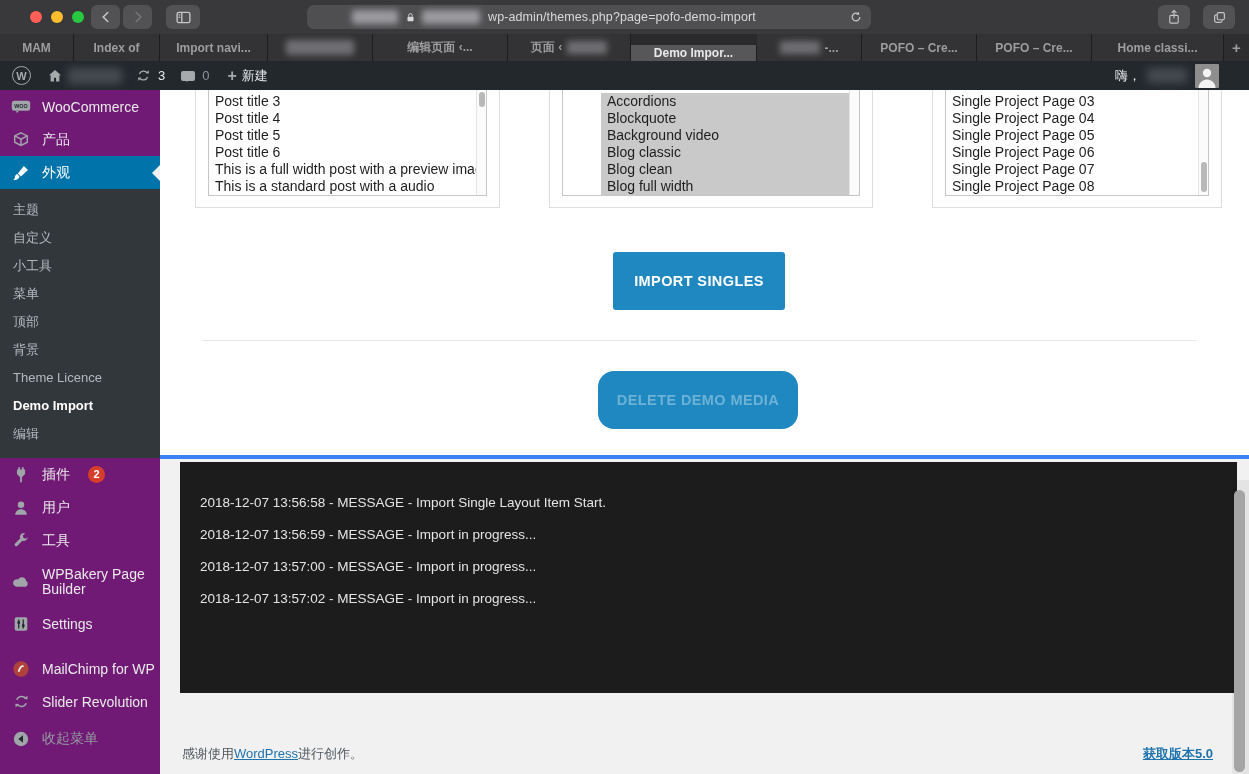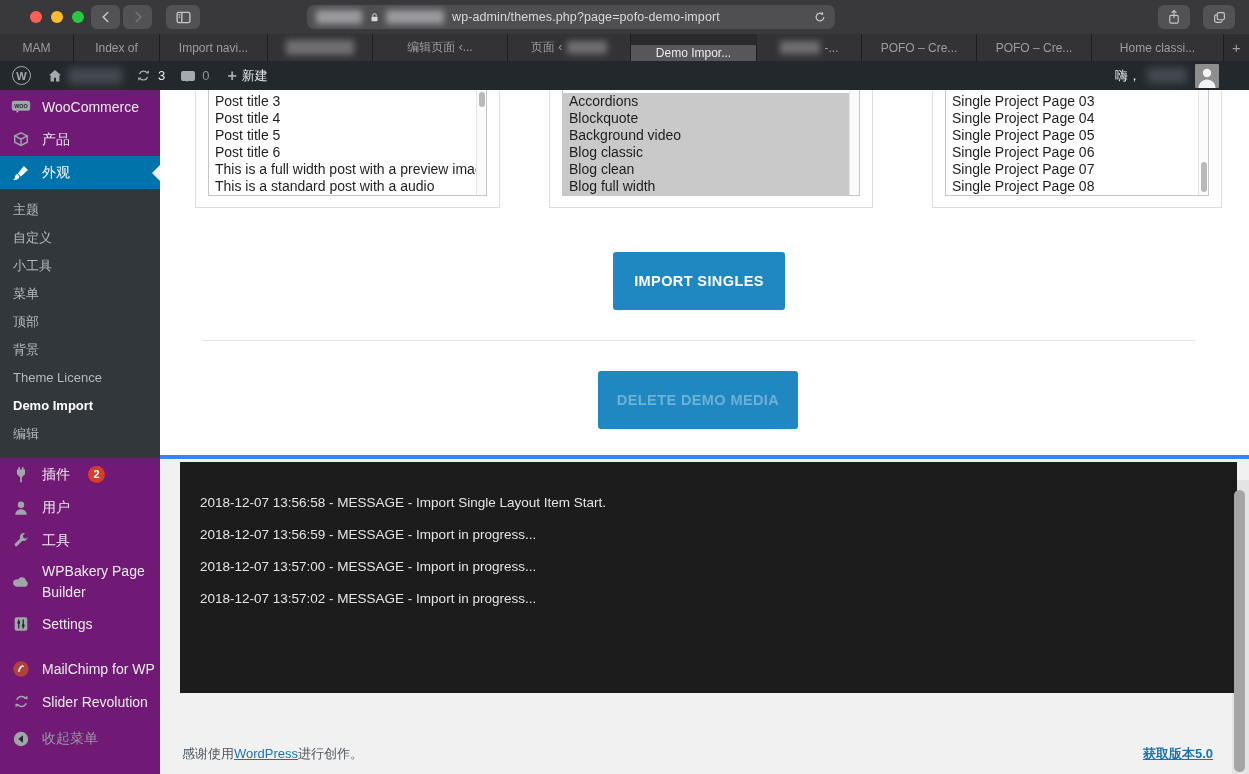--- a/index.html
+++ b/index.html
@@ -10,33 +10,33 @@
   
   .chrome{position:absolute;top:0;left:0;right:0;height:34px;background:#39393b;display:flex;align-items:center;}
   .tl{width:12px;height:12px;border-radius:50%;display:inline-block;}
   .tl.red{background:#ff5f57;margin-left:30px;}
   .tl.yellow{background:#febc2e;margin-left:9px;}
   .tl.green{background:#28c840;margin-left:9px;}
   .nav-btn{height:24px;min-width:29px;background:#525255;border-radius:6px;display:flex;align-items:center;justify-content:center;color:#c6c6c8;margin-left:7px;}
   .nav-btn.fwd{color:#77777a;margin-left:3px;}
   .nav-btn.sbt{margin-left:14px;min-width:34px;}
   .url-bar{position:absolute;left:307px;top:5px;width:528px;height:24px;background:#4f4f52;border-radius:7px;
-           display:flex;align-items:center;color:#d9d9db;font-size:12.5px;}
+           display:flex;align-items:center;color:#d9d9db;font-size:12.5px;padding-left:36px;}
   .url-text{margin-left:8px;letter-spacing:.1px;white-space:nowrap;}
   .reload{margin-left:auto;margin-right:8px;}
   .right-btns{position:absolute;right:14px;top:5px;display:flex;gap:13px;}
   .right-btns .nav-btn{margin-left:0;min-width:32px;}
 
   .blurchip{display:inline-block;background:#909094;border-radius:2px;filter:blur(3px);}
   .url-b1{width:46px;height:14px;margin-left:9px;background:#9b9b9f;}
   .url-b2{width:58px;height:14px;margin-left:6px;background:#9b9b9f;}
   .lock{margin-left:7px;}
 
   
-  .tabbar{position:absolute;top:34px;left:0;right:0;height:27px;background:#2a2a2c;display:flex;}
+  .tabbar{position:absolute;top:34px;left:0;right:0;height:27px;background:#2a2a2c;display:flex;font-weight:bold;}
   .tab{box-sizing:border-box;border-right:1px solid #1d1d1f;background:#333335;color:#9d9d9f;font-size:12px;
        display:flex;align-items:center;justify-content:center;gap:5px;overflow:hidden;white-space:nowrap;flex:none;}
   .tab.active{background:#57575a;color:#e9e9eb;}
   .tab .blurchip{background:#6f6f73;}
   .tab .blurchip.full{width:68px;height:15px;}
   .tab .blurchip.sm{width:40px;height:13px;}
   .newtab{flex:1;display:flex;align-items:center;justify-content:center;color:#9d9d9f;font-size:15px;background:#2e2e30;}
 
   
   .adminbar{position:absolute;top:61px;left:0;right:0;height:29px;background:#23282d;display:flex;align-items:center;color:#e8eaec;font-size:13px;}
@@ -54,49 +54,49 @@
   .name-blur{width:40px;height:15px;background:#454b51;filter:blur(4px);border-radius:2px;margin-left:6px;}
   .avatar{width:24px;height:24px;margin:0 30px 0 8px;overflow:hidden;border-radius:1px;}
 
   
   .sidebar{position:absolute;top:90px;bottom:0;left:0;width:160px;background:#701a75;overflow:hidden;}
   .mi{position:relative;display:flex;align-items:center;height:33px;padding-left:11px;gap:11px;font-size:14px;color:#eaeaea;cursor:pointer;}
   .mi-icon{width:20px;display:flex;justify-content:center;color:#a0a5aa;flex:none;}
   .mi.active{background:#0073aa;color:#fff;}
   .mi.active .mi-icon{color:#fff;}
   .mi.two{height:50px;}
-  .mi.two .mi-label{white-space:normal;line-height:21px;width:104px;}
+  .mi.two .mi-label{white-space:normal;line-height:15px;width:104px;}
   .mi.muted{color:#969ca1;}
   .arrow-notch{position:absolute;right:0;top:50%;margin-top:-8px;width:0;height:0;border:8px solid transparent;border-right-color:#f1f1f1;}
   .submenu{background:#32373c;padding:7px 0 10px;}
   .smi{padding:6px 12px 6px 13px;font-size:13px;line-height:16px;color:#b4b9be;cursor:pointer;}
   .smi.current{color:#fff;font-weight:bold;}
   .badge{margin-left:7px;background:#d63d2a;color:#fff;border-radius:50%;min-width:17px;height:17px;line-height:17px;text-align:center;font-size:11px;font-weight:bold;}
   .menu-gap{height:12px;}
   .menu-gap.sm{height:4px;}
 
   
   .content{position:absolute;top:90px;left:160px;right:0;bottom:0;background:#f1f1f1;}
   .panel{position:absolute;top:0;left:0;right:0;height:365px;background:#fff;border-bottom:4px solid #3b82f6;}
   .card{position:absolute;top:0;background:#fff;border:1px solid #dedede;border-top:none;box-sizing:border-box;padding:0 12px 11px;}
   .card1{left:35px;width:305px;height:118px;}
   .card2{left:389px;width:324px;height:118px;}
   .card3{left:772px;width:290px;height:118px;}
   .listbox{position:relative;height:106px;border:1px solid #c6c6c6;border-top:none;overflow:hidden;box-sizing:border-box;background:#fff;padding:3px 10px 0 0;}
   .lb-item{font-size:14px;line-height:17px;color:#1e1e1e;white-space:nowrap;overflow:hidden;padding-left:6px;}
-  .lb-item.sel{background:#c9c9c9;}
+  .lb-item.sel{background:#c9c9c9;margin-left:38px;}
   .sb{position:absolute;top:0;right:0;bottom:0;width:9px;background:#fbfbfb;border-left:1px solid #e5e5e5;}
   .sb-thumb{position:absolute;right:1px;width:6px;background:#b9b9b9;border-radius:3px;}
   .card1 .sb-thumb{top:2px;height:15px;}
   .card3 .sb-thumb{bottom:3px;height:30px;}
   .divider{position:absolute;top:250px;left:42px;width:994px;height:1px;background:#e6e6e6;}
   .btn{position:absolute;border:none;border-radius:3px;background:#1f88c1;color:#fff;font-weight:bold;
        font-size:14.5px;letter-spacing:.4px;font-family:"Liberation Sans",sans-serif;cursor:pointer;}
   .btn.import{left:453px;top:162px;width:172px;height:58px;}
-  .btn.delete{left:438px;top:281px;width:200px;height:58px;color:#6cb1d6;}
+  .btn.delete{left:438px;top:281px;width:200px;height:58px;color:#6cb1d6;border-radius:16px;}
   .console{position:absolute;top:372px;left:20px;width:1057px;height:231px;background:#1c1c1c;box-sizing:border-box;
            padding:34px 20px 0 20px;color:#e4e4e4;font-size:13.5px;}
   .console p{margin:0 0 18px;line-height:14px;}
   .footer-left{position:absolute;left:22px;top:655px;font-size:13px;color:#50575e;}
   .footer-left a{color:#1e73ad;}
   .footer-right{position:absolute;right:36px;top:655px;font-size:13px;font-weight:bold;color:#1e73ad;text-decoration:underline;cursor:pointer;}
 
   
   .osb-track{position:absolute;right:0;top:480px;bottom:0;width:17px;background:rgba(0,0,0,0.05);z-index:40;}
   .osb{position:absolute;right:4px;top:490px;height:282px;width:11px;background:#a5a5a5;border-radius:6px;z-index:41;}

